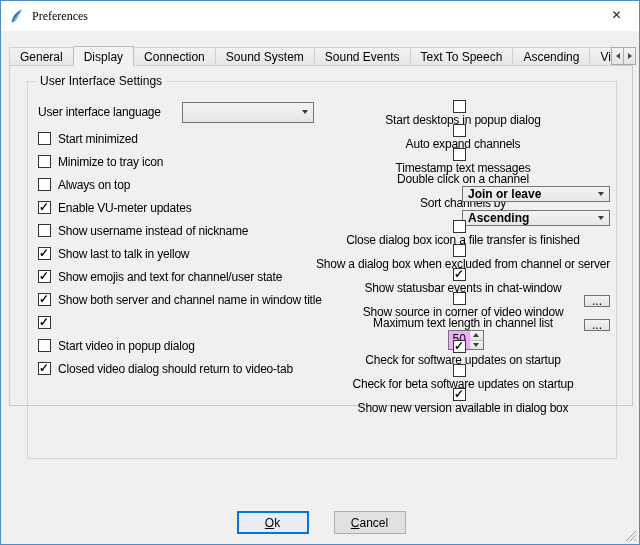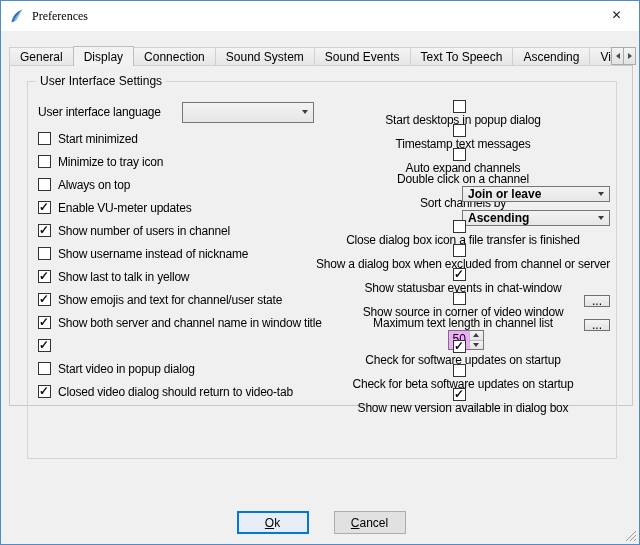--- a/index.html
+++ b/index.html
@@ -182,24 +182,20 @@
             <div class="row">
               <span class="cb"></span>
               <span class="lbl">Always on top</span>
             </div>
 
             <div class="row">
               <span class="cb checked"></span>
               <span class="lbl">Enable VU-meter updates</span>
             </div>
 
-            <div class="row">
-              <span class="cb checked"></span>
-              <span class="lbl">Show number of users in channel</span>
-            </div>
 
             <div class="row">
               <span class="cb"></span>
               <span class="lbl">Show username instead of nickname</span>
             </div>
 
             <div class="row">
               <span class="cb checked"></span>
               <span class="lbl">Show last to talk in yellow</span>
             </div>
@@ -233,26 +229,26 @@
       <div class="col right">
         <div>
 
             <div class="row">
               <span class="cb"></span>
               <span class="lbl">Start desktops in popup dialog</span>
             </div>
 
             <div class="row">
               <span class="cb"></span>
+              <span class="lbl">Auto expand channels</span>
+            </div>
+
+            <div class="row">
+              <span class="cb"></span>
               <span class="lbl">Timestamp text messages</span>
-            </div>
-
-            <div class="row">
-              <span class="cb"></span>
-              <span class="lbl">Auto expand channels</span>
             </div>
           </div>
 
         <div class="row">
           <span class="lbl">Double click on a channel</span>
           <div class="combo w148">
             <span class="combo-val">Join or leave</span>
             <span class="combo-arrow"></span>
           </div>
         </div>

